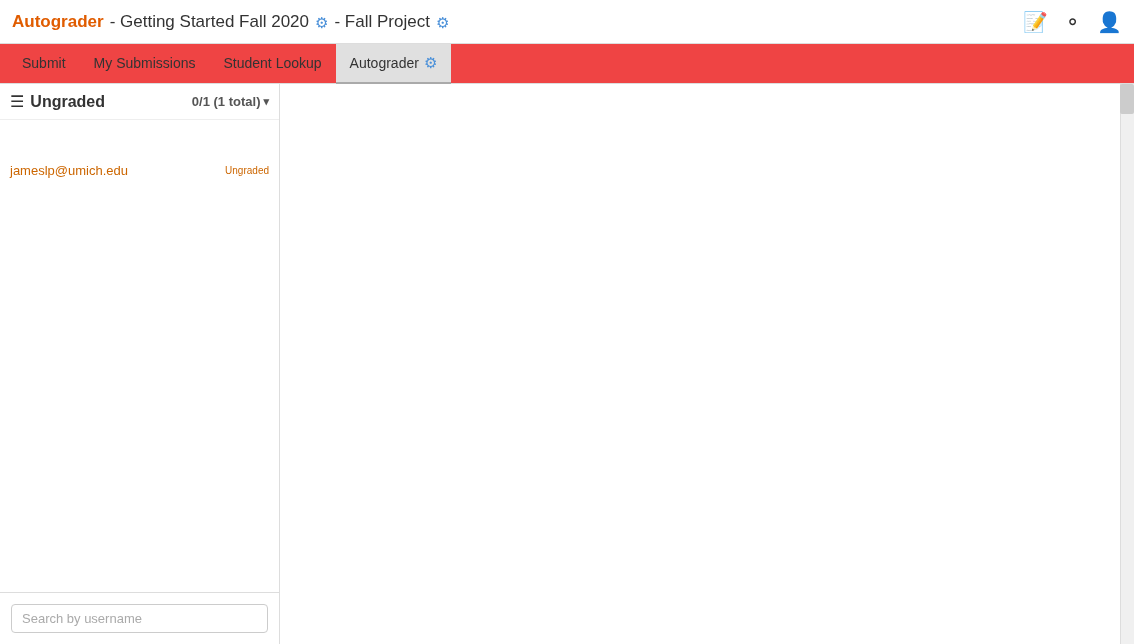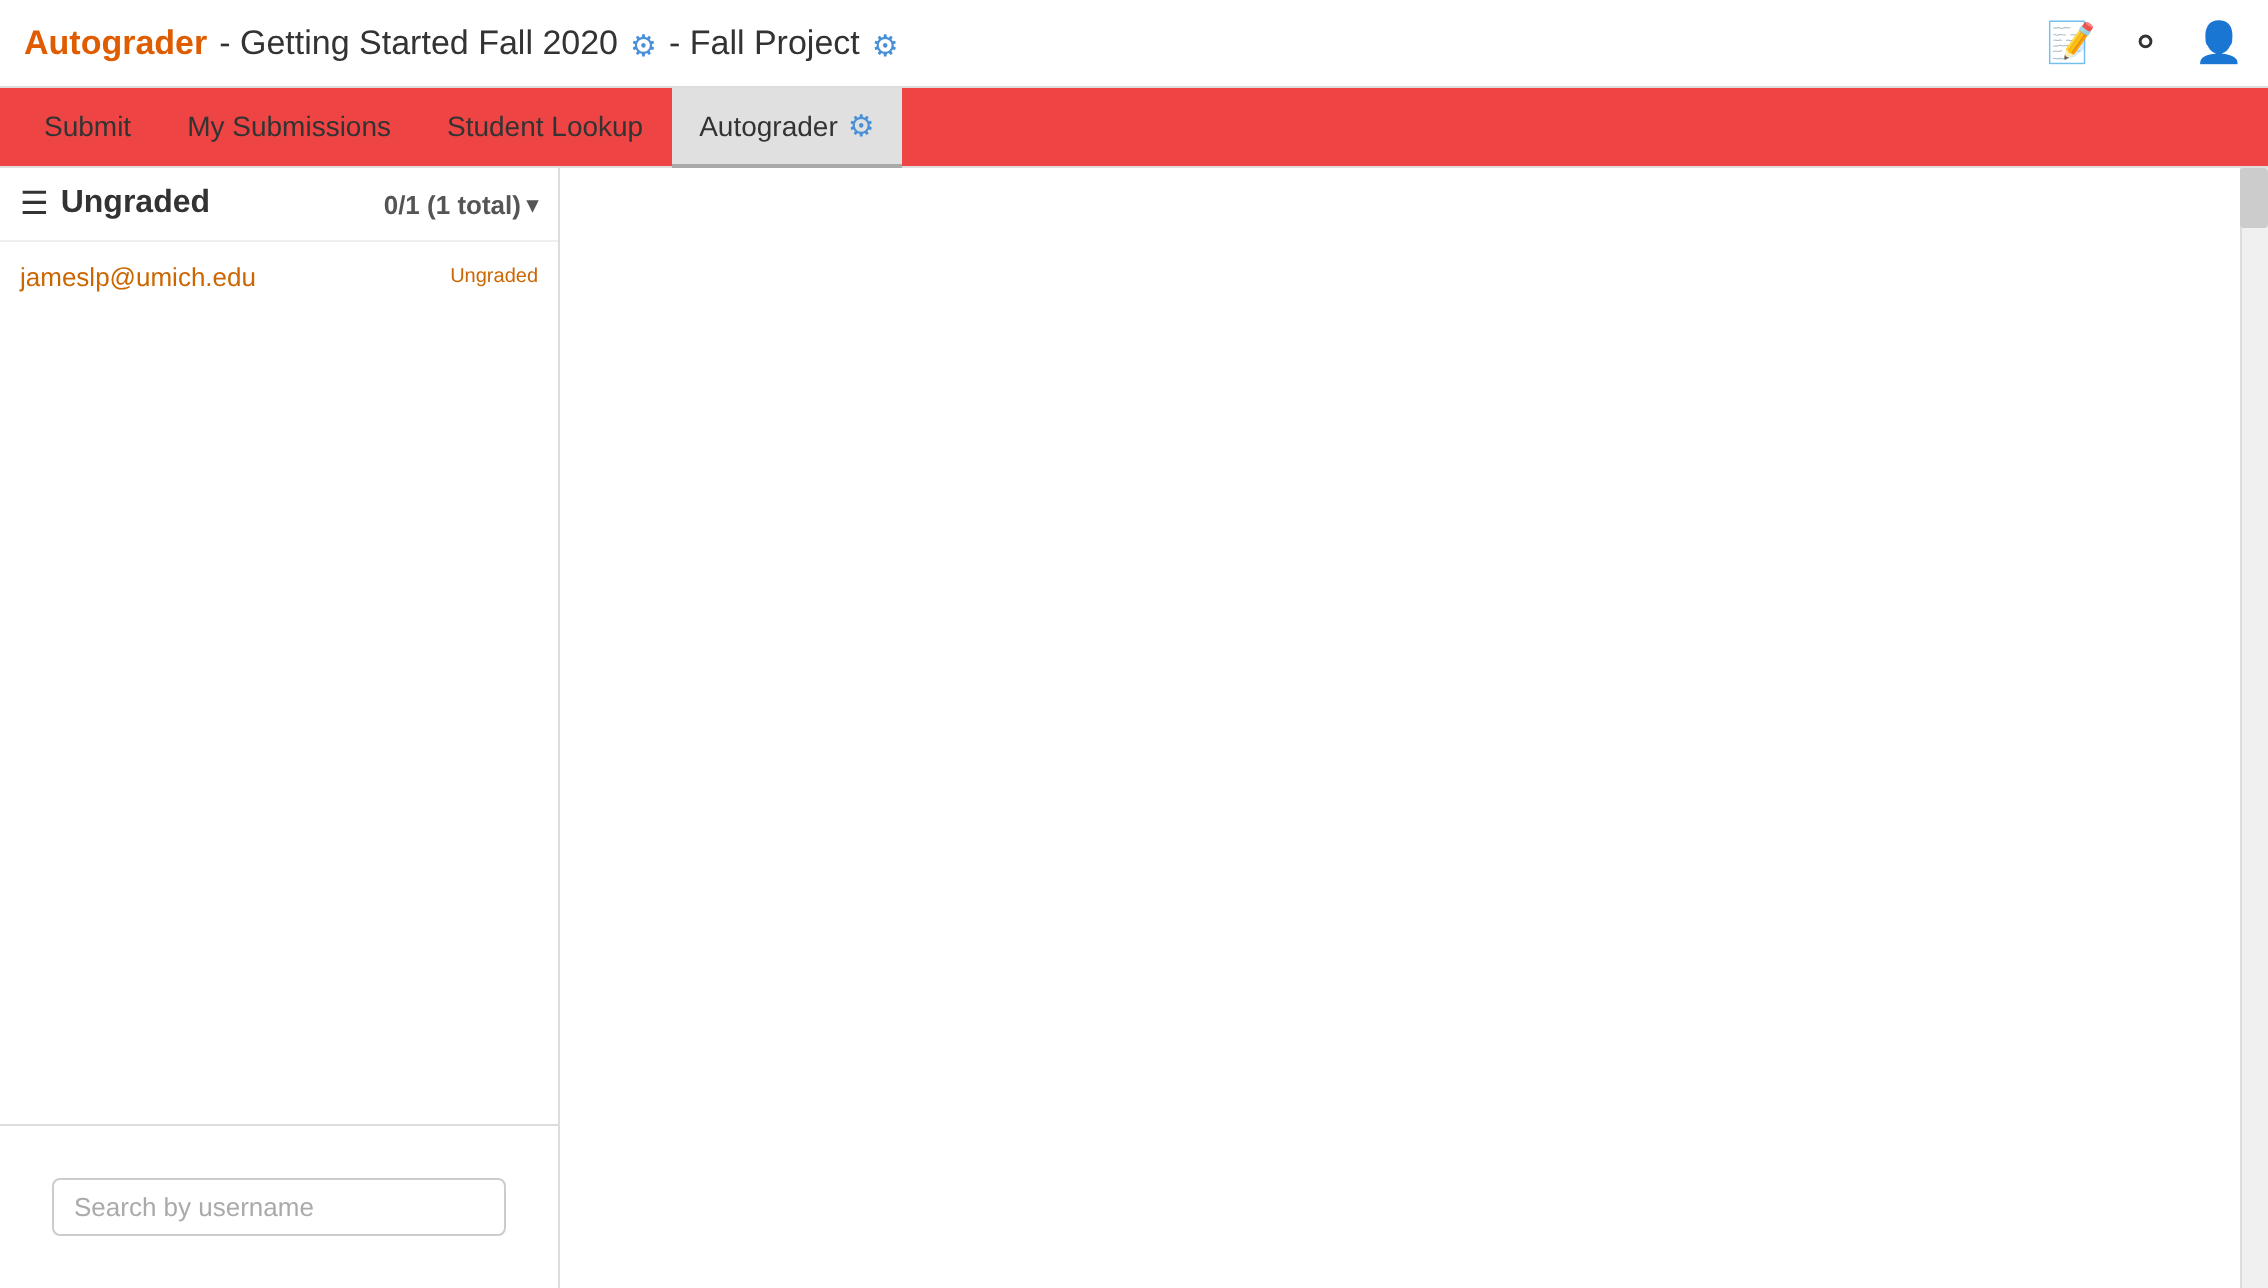--- a/index.html
+++ b/index.html
@@ -131,33 +131,34 @@
       flex: 1;
       overflow-y: auto;
       padding: 4px 0;
     }
     .student-row {
       display: flex;
       align-items: center;
       justify-content: space-between;
       padding: 6px 10px;
       cursor: pointer;
+      margin-top: 33px;
     }
     .student-email {
       color: #cc6600;
       font-size: 13px;
     }
     .student-status {
       color: #cc6600;
       font-size: 10px;
     }
 
     
     #sidebar-search {
-      padding: 26px;
+      padding: 11px;
       border-top: 1px solid #ddd;
       position: absolute;
       bottom: 0;
       left: 0;
       right: 0;
       background: #fff;
     }
     #sidebar-search input {
       width: 100%;
       padding: 6px 10px;

